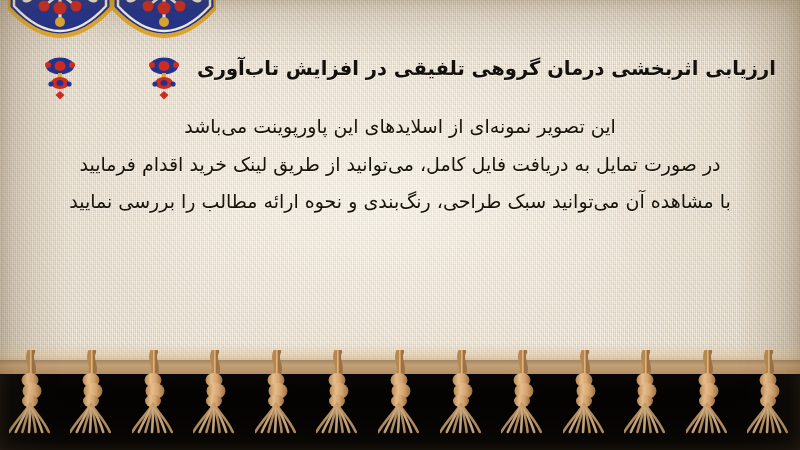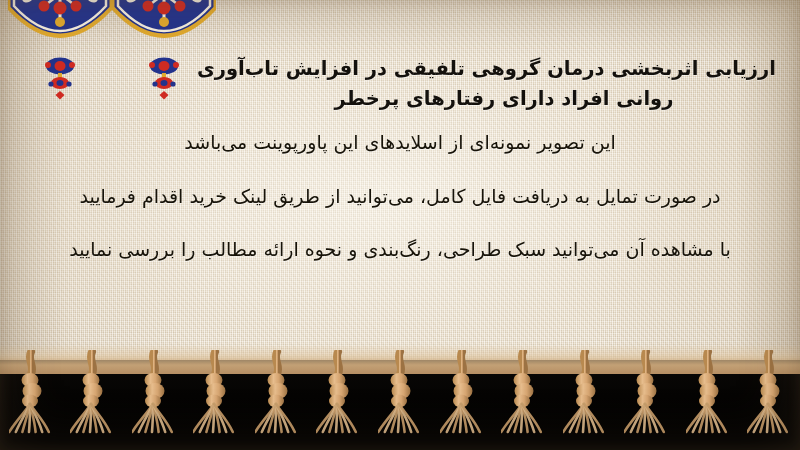--- a/index.html
+++ b/index.html
@@ -119,21 +119,21 @@
     position: absolute;
     top: 108px;
     left: 0;
     right: 0;
     text-align: center;
     color: #171309;
     font-size: 19px;
     line-height: 1.98;
     text-shadow: 0 1px 0 rgba(255,255,255,0.40);
   }
-  .body-line { display: block; white-space: nowrap; margin-top: 16px; }
+  .body-line { display: block; white-space: nowrap; }
 
   
   .bottom-band {
     position: absolute;
     left: 0;
     right: 0;
     bottom: 0;
     height: 90px;
     background:
       linear-gradient(180deg, #0a0806 0%, #050403 40%, #000000 100%);
@@ -293,21 +293,20 @@
         <ellipse cx="17" cy="26" rx="3.5" ry="3" fill="#23338c"></ellipse>
         <circle cx="8" cy="27" r="2.6" fill="#23338c"></circle>
         <circle cx="26" cy="27" r="2.6" fill="#23338c"></circle>
         <path d="M17 34 l4.5 4 -4.5 4.5 -4.5 -4.5 Z" fill="#cf2b22"></path>
       </svg>
     </div>
   </div>
 
   <div class="title-block">
     <span class="title-line">ارزیابی اثربخشی درمان گروهی تلفیقی در افزایش تاب‌آوری</span>
-    <span class="title-line">روانی افراد دارای رفتارهای پرخطر</span>
   </div>
 
   <div class="body-block">
     <span class="body-line">این تصویر نمونه‌ای از اسلایدهای این پاورپوینت می‌باشد</span>
     <span class="body-line">در صورت تمایل به دریافت فایل کامل، می‌توانید از طریق لینک خرید اقدام فرمایید</span>
     <span class="body-line">با مشاهده آن می‌توانید سبک طراحی، رنگ‌بندی و نحوه ارائه مطالب را بررسی نمایید</span>
   </div>
 
   <div class="bottom-band">
     <div class="band-edge"></div>

